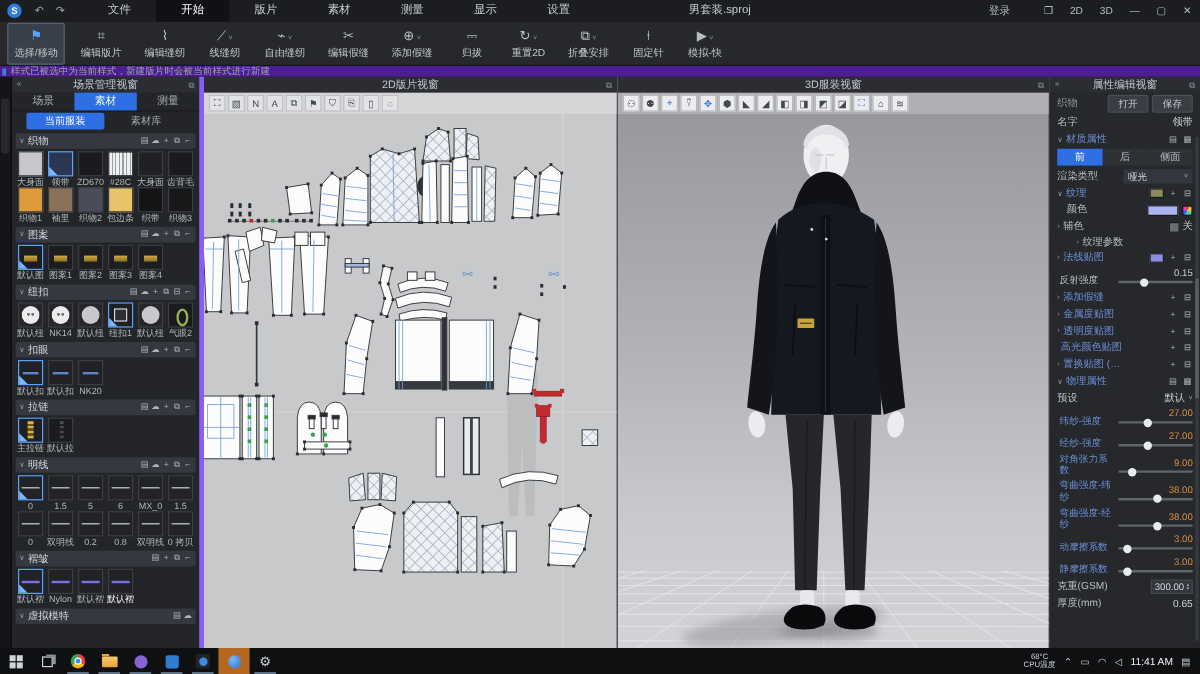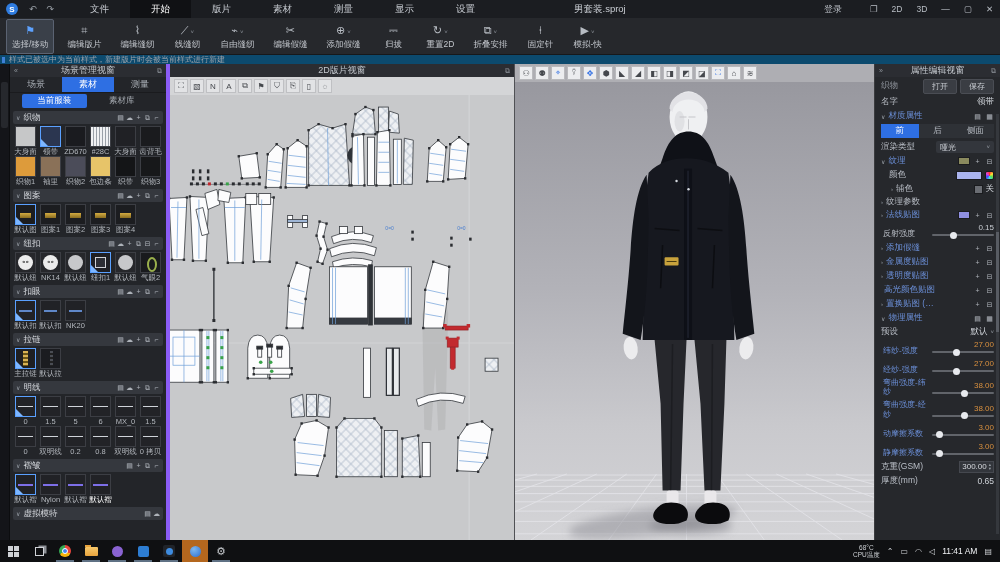--- a/index.html
+++ b/index.html
@@ -26,21 +26,21 @@
     align-items:stretch;padding:1px 4px 0 6px;gap:7px;flex:0 0 37px}
   .rb{display:flex;flex-direction:column;align-items:center;justify-content:center;
     padding:1px 5px;border:1px solid transparent;border-radius:2px;min-width:40px}
   .rb.on{background:#3a4049;border-color:#5b6372}
   .rb-ico{height:15px;display:flex;align-items:center;gap:2px;color:#b7bcc3;font-size:11px;line-height:15px}
   .rb.on .rb-ico{color:#5da2ff}
   .rb-caret{font-size:6px;color:#8f959d;align-self:flex-start;margin-top:2px}
   .rb-label{font-size:8.5px;color:#c2c6cc;white-space:nowrap;margin-top:1px}
 
   
-  .statusmsg{height:9px;background:#0c4a6e;display:flex;align-items:center;flex:0 0 9px}
+  .statusmsg{height:9px;background:#4c1d95;display:flex;align-items:center;flex:0 0 9px}
   .statusmsg .dot{width:3px;height:6px;background:#3f7fd6;margin:0 4px 0 2px}
   .statusmsg span{font-size:8px;color:#9ba1a9;line-height:9px;white-space:nowrap}
 
   
   .content{flex:1;display:flex;min-height:0}
   .lstrip{width:10px;background:#141519;border-right:1px solid #0c0d0f;flex:0 0 10px}
   .lstrip .vtab{margin:18px auto 0;width:7px;height:46px;background:#26282d;border-radius:2px}
 
   
   .sidebar{width:160px;flex:0 0 160px;background:#232529;display:flex;flex-direction:column;overflow:hidden;border-right:4px solid #8b5cf6}
@@ -916,20 +916,24 @@
             <rect x="452" y="368.5" width="3" height="3" stroke="none"></rect>
           </g>
 
           <text x="386" y="232" font-size="5" fill="#4a7fd0">0=0</text>
           <text x="458" y="232" font-size="5" fill="#4a7fd0">0=0</text>
         </svg>
       </div>
     </div>
 
     <div class="v3d">
+      <div class="p-head">
+        <span>3D服装视窗</span>
+        <span class="ph-ico r">⧉</span>
+      </div>
       <div class="tool3d">
 
       <span class="ico-sq">⚇</span>
           <span class="ico-sq">⚉</span>
           <span class="ico-sq on">⌖</span>
           <span class="ico-sq">⍢</span>
           <span class="ico-sq on">✥</span>
           <span class="ico-sq">⬢</span>
           <span class="ico-sq">◣</span>
           <span class="ico-sq">◢</span>
@@ -1070,28 +1074,28 @@
         <span class="chip" style="background: rgb(138, 138, 94);"></span>
         <span class="mini-ico">+</span>
         <span class="mini-ico">⊟</span>
       </div>
       <div class="pp-row" style="padding-left:14px">
         <span class="pp-lab">颜色</span>
         <span class="spacer"></span>
         <span class="chip wide" style="background: rgb(170, 180, 238);"></span>
         <span class="chip rainbow"></span>
       </div>
-      <div class="pp-row" style="padding-left:16px">
+      <div class="pp-row" style="padding-left:6px">
         <span class="chev">›</span>
         <span class="pp-lab">辅色</span>
         <span class="spacer"></span>
         <span class="chip gray"></span>
         <span class="pp-val">关</span>
       </div>
-      <div class="pp-row" style="padding-left:6px;height:12px;flex:0 0 12px">
+      <div class="pp-row" style="padding-left:22px;height:12px;flex:0 0 12px">
         <span class="chev">›</span>
         <span class="pp-lab">纹理参数</span>
       </div>
       <div class="pp-row">
         <span class="chev">›</span>
         <span class="blue">法线贴图</span>
         <span class="spacer"></span>
         <span class="chip" style="background: rgb(143, 143, 224);"></span>
         <span class="mini-ico">+</span>
         <span class="mini-ico">⊟</span>
@@ -1166,20 +1170,29 @@
                 <span class="knob" style="left: 40%;"></span>
               </div>
           </div>
         </div>
           <div class="slider-block">
           <span class="pp-lab" style="color:#6b8fd8">经纱-强度</span>
           <div class="sl-right">
             <div class="sl-val">27.00</div>
             <div class="track">
                 <span class="knob" style="left: 40%;"></span>
+              </div>
+          </div>
+        </div>
+          <div class="slider-block">
+          <span class="pp-lab" style="color:#6b8fd8">对角张力系数</span>
+          <div class="sl-right">
+            <div class="sl-val">9.00</div>
+            <div class="track">
+                <span class="knob" style="left: 18%;"></span>
               </div>
           </div>
         </div>
           <div class="slider-block">
           <span class="pp-lab" style="color:#6b8fd8">弯曲强度-纬纱</span>
           <div class="sl-right">
             <div class="sl-val">38.00</div>
             <div class="track">
                 <span class="knob" style="left: 52%;"></span>
               </div>

